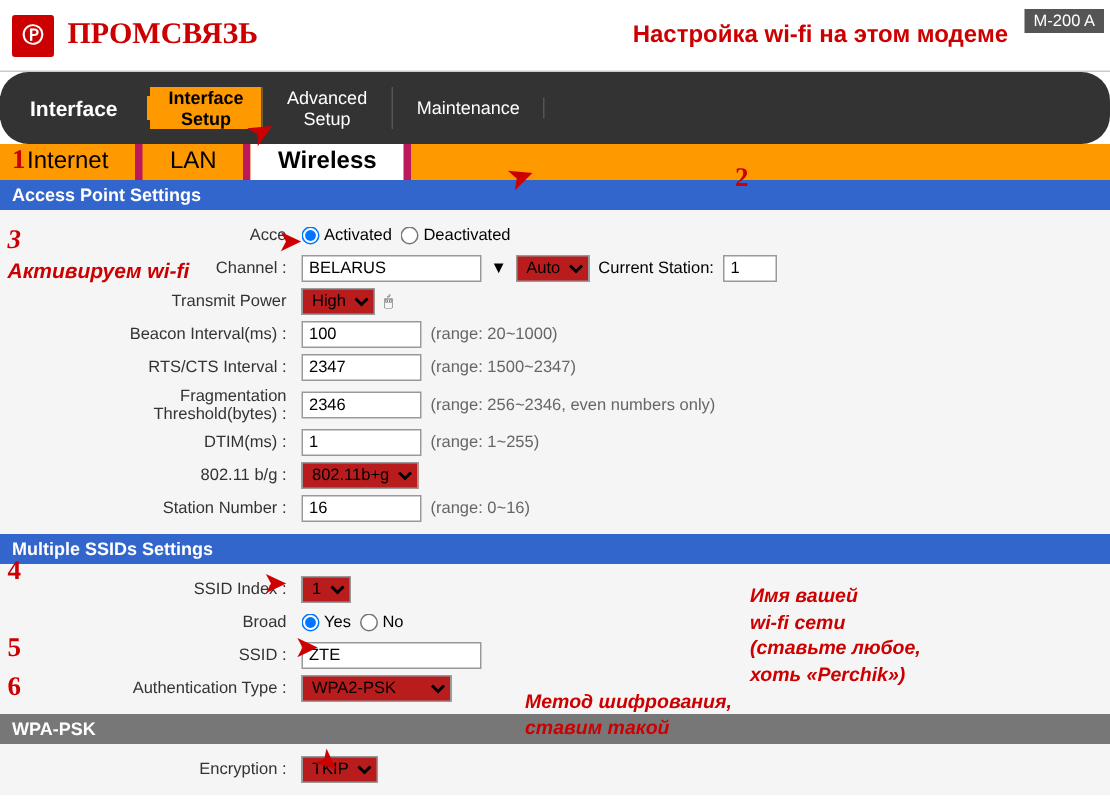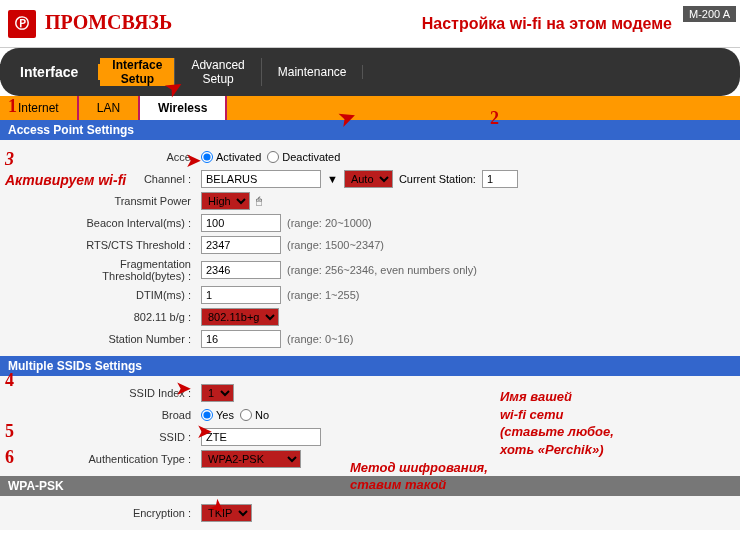--- a/index.html
+++ b/index.html
@@ -13,21 +13,21 @@
     .model-badge { background: #555; color: #fff; padding: 2px 6px; font-size: 11px; position: absolute; top: 6px; right: 4px; }
 
     
     .nav-tabs { display: flex; background: #333; align-items: center; height: 48px; border-radius: 19px; }
     .nav-tab { display: flex; flex-direction: column; align-items: center; justify-content: center; padding: 0 16px; color: #fff; font-size: 12px; cursor: pointer; border-right: 1px solid #555; text-align: center; line-height: 1.2; }
     .nav-tab.active { background: #f90; color: #000; font-weight: bold; }
     .nav-tab-interface { background: #333; color: #fff; padding: 0 20px; display: flex; align-items: center; font-size: 14px; font-weight: bold; border-right: 2px solid #f90; }
 
     
     .sub-tabs { display: flex; background: #f90; height: 24px; align-items: stretch; }
-    .sub-tab { padding: 0 18px; display: flex; align-items: center; font-size: 12px; color: #000; cursor: pointer; border-right: 2px solid #be185d; }
+    .sub-tab { padding: 0 18px; display: flex; align-items: center; font-size: 16px; color: #000; cursor: pointer; border-right: 5px solid #be185d; }
     .sub-tab.active { background: #fff; color: #000; font-weight: bold; }
 
     
     .section-header { background: #36c; color: #fff; padding: 3px 8px; font-size: 12px; font-weight: bold; margin-top: 0; }
 
     
     .form-area { padding: 6px 0; background: #f5f5f5; }
     .form-row { display: flex; align-items: center; padding: 2px 21px; min-height: 22px; }
     .form-label { width: 180px; text-align: right; padding-right: 10px; color: #333; font-size: 11px; flex-shrink: 0; }
     .form-control { display: flex; align-items: center; gap: 6px; flex-wrap: wrap; }
@@ -108,21 +108,21 @@
 
     <div class="form-row">
       <div class="form-label">Beacon Interval(ms) :</div>
       <div class="form-control">
         <input type="text" class="text-input" value="100" style="">
         <span class="range-text">(range: 20~1000)</span>
       </div>
     </div>
 
     <div class="form-row">
-      <div class="form-label">RTS/CTS Threshold :</div>
+      <div class="form-label">RTS/CTS Interval :</div>
       <div class="form-control">
         <input type="text" class="text-input" value="2347" style="">
         <span class="range-text">(range: 1500~2347)</span>
       </div>
     </div>
 
     <div class="form-row">
       <div class="form-label" style="text-align:right;">Fragmentation<br>Threshold(bytes) :</div>
       <div class="form-control">
         <input type="text" class="text-input" value="2346" style="">

